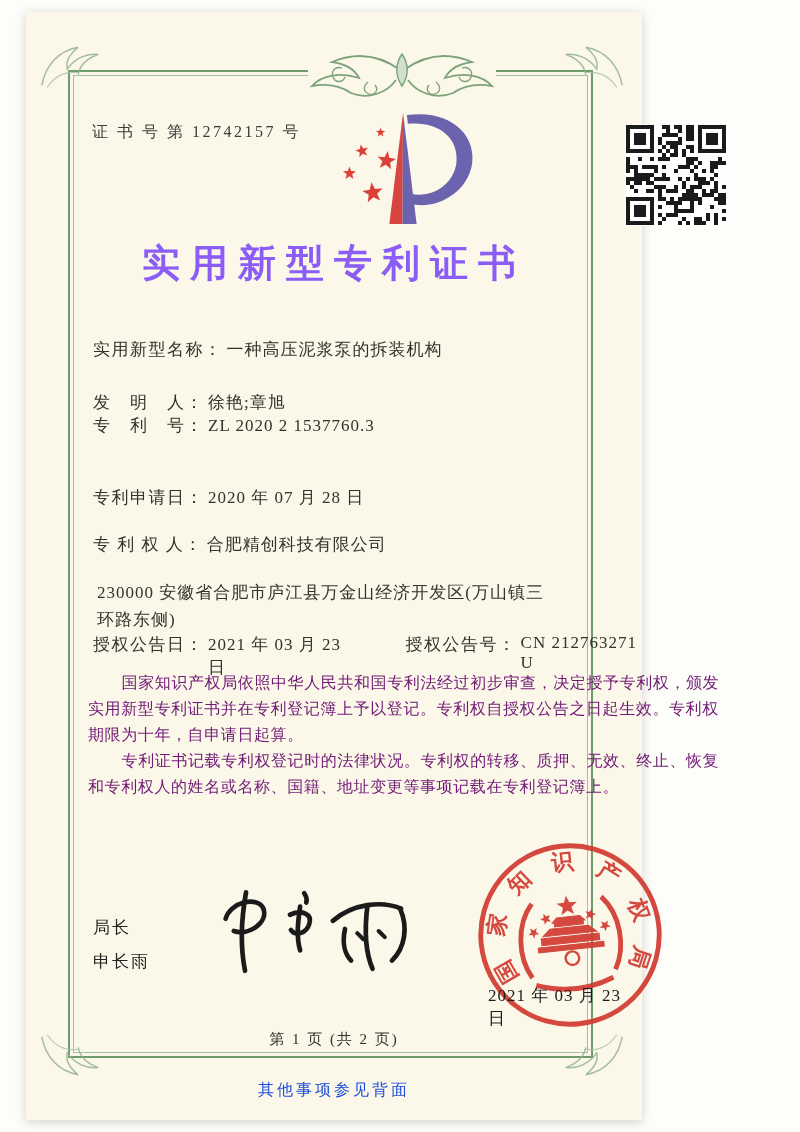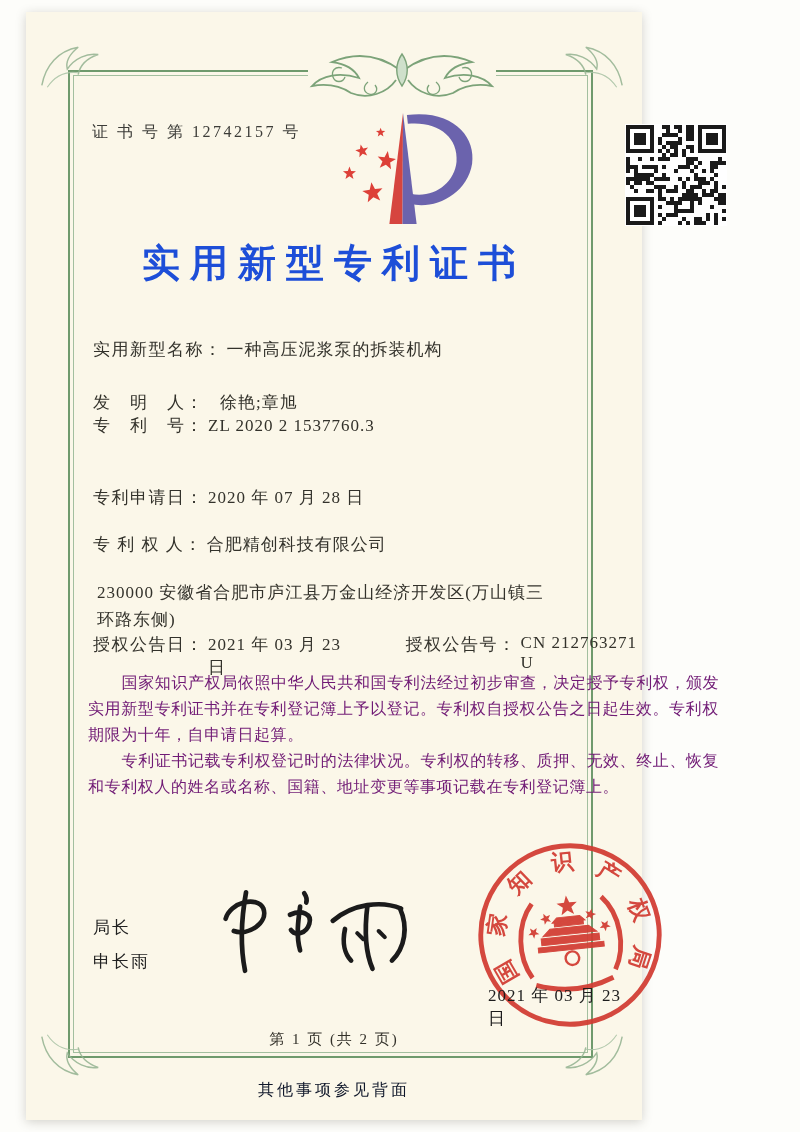--- a/index.html
+++ b/index.html
@@ -20,26 +20,26 @@
   .corner.tr{right:16px;top:28px;transform:scaleX(-1);}
   .corner.bl{left:12px;bottom:38px;transform:scaleY(-1);}
   .corner.br{right:16px;bottom:38px;transform:scale(-1,-1);}
 
   .cert-no{position:absolute;left:66px;top:110px;font-size:16px;letter-spacing:2.5px;color:#3c3c38;}
 
   .logo{position:absolute;left:304px;top:94px;width:146px;height:128px;}
   .qr{position:absolute;left:599px;top:112px;width:102px;height:102px;background:#fff;padding:1px;}
 
   .title{position:absolute;left:0;right:0;top:226px;text-align:center;
-         font-size:38px;font-weight:600;letter-spacing:10px;color:#1d4ed8;}
+         font-size:38px;font-weight:600;letter-spacing:10px;color:#8b5cf6;}
 
   .field{position:absolute;left:67px;display:flex;font-size:17px;color:#33322b;line-height:27px;}
   .field .lab{white-space:pre;letter-spacing:1.5px;flex:none;}
   .field .val{letter-spacing:1px;max-width:452px;margin-left:4px;}
-  .f0{top:324px;} .f1{top:377px;gap:12px;} .f2{top:400px;justify-content:space-between;} .f3{top:472px;} .f4{top:519px;} .f5{top:567px;}
+  .f0{top:324px;} .f1{top:377px;} .f2{top:400px;justify-content:space-between;} .f3{top:472px;} .f4{top:519px;} .f5{top:567px;}
   .grant-row{position:absolute;left:67px;top:621px;font-size:17px;color:#33322b;display:flex;}
   .grant-row .grp{display:flex;}
   .grant-row .grp+.grp{margin-left:56px;}
   .grant-row .lab{white-space:pre;letter-spacing:1.5px;}
   .grant-row .val{letter-spacing:1px;margin-left:4px;}
 
   .paras{position:absolute;left:62px;top:658px;width:636px;font-size:16px;
          line-height:26px;color:#701a75;letter-spacing:.6px;}
   .paras p{margin:0;text-indent:2.1em;}
   .paras p+p{}
@@ -47,21 +47,21 @@
   .signer-title{position:absolute;left:67px;top:904px;font-size:17px;color:#222;letter-spacing:2px;}
   .signer-name{position:absolute;left:67px;top:938px;font-size:17px;color:#222;letter-spacing:2px;}
   .signature{position:absolute;left:186px;top:866px;width:215px;height:102px;}
 
   .seal{position:absolute;left:447px;top:826px;width:194px;height:194px;opacity:.93;}
   .seal-date{position:absolute;left:462px;top:972px;font-size:17px;color:#1c1c1c;letter-spacing:1px;z-index:3;}
 
   .page-num{position:absolute;left:0;right:0;top:1018px;text-align:center;
             font-size:15px;color:#33312a;letter-spacing:2px;}
   .back-note{position:absolute;left:0;right:0;top:1068px;text-align:center;
-             font-size:16px;color:#0f172a;letter-spacing:3px;}
+             font-size:16px;color:#1d4ed8;letter-spacing:3px;}
 </style>
 </head>
 <body>
 
 <div class="paper">
 
   <div class="frame">
     <div class="frame-inner"></div>
   </div>
 

